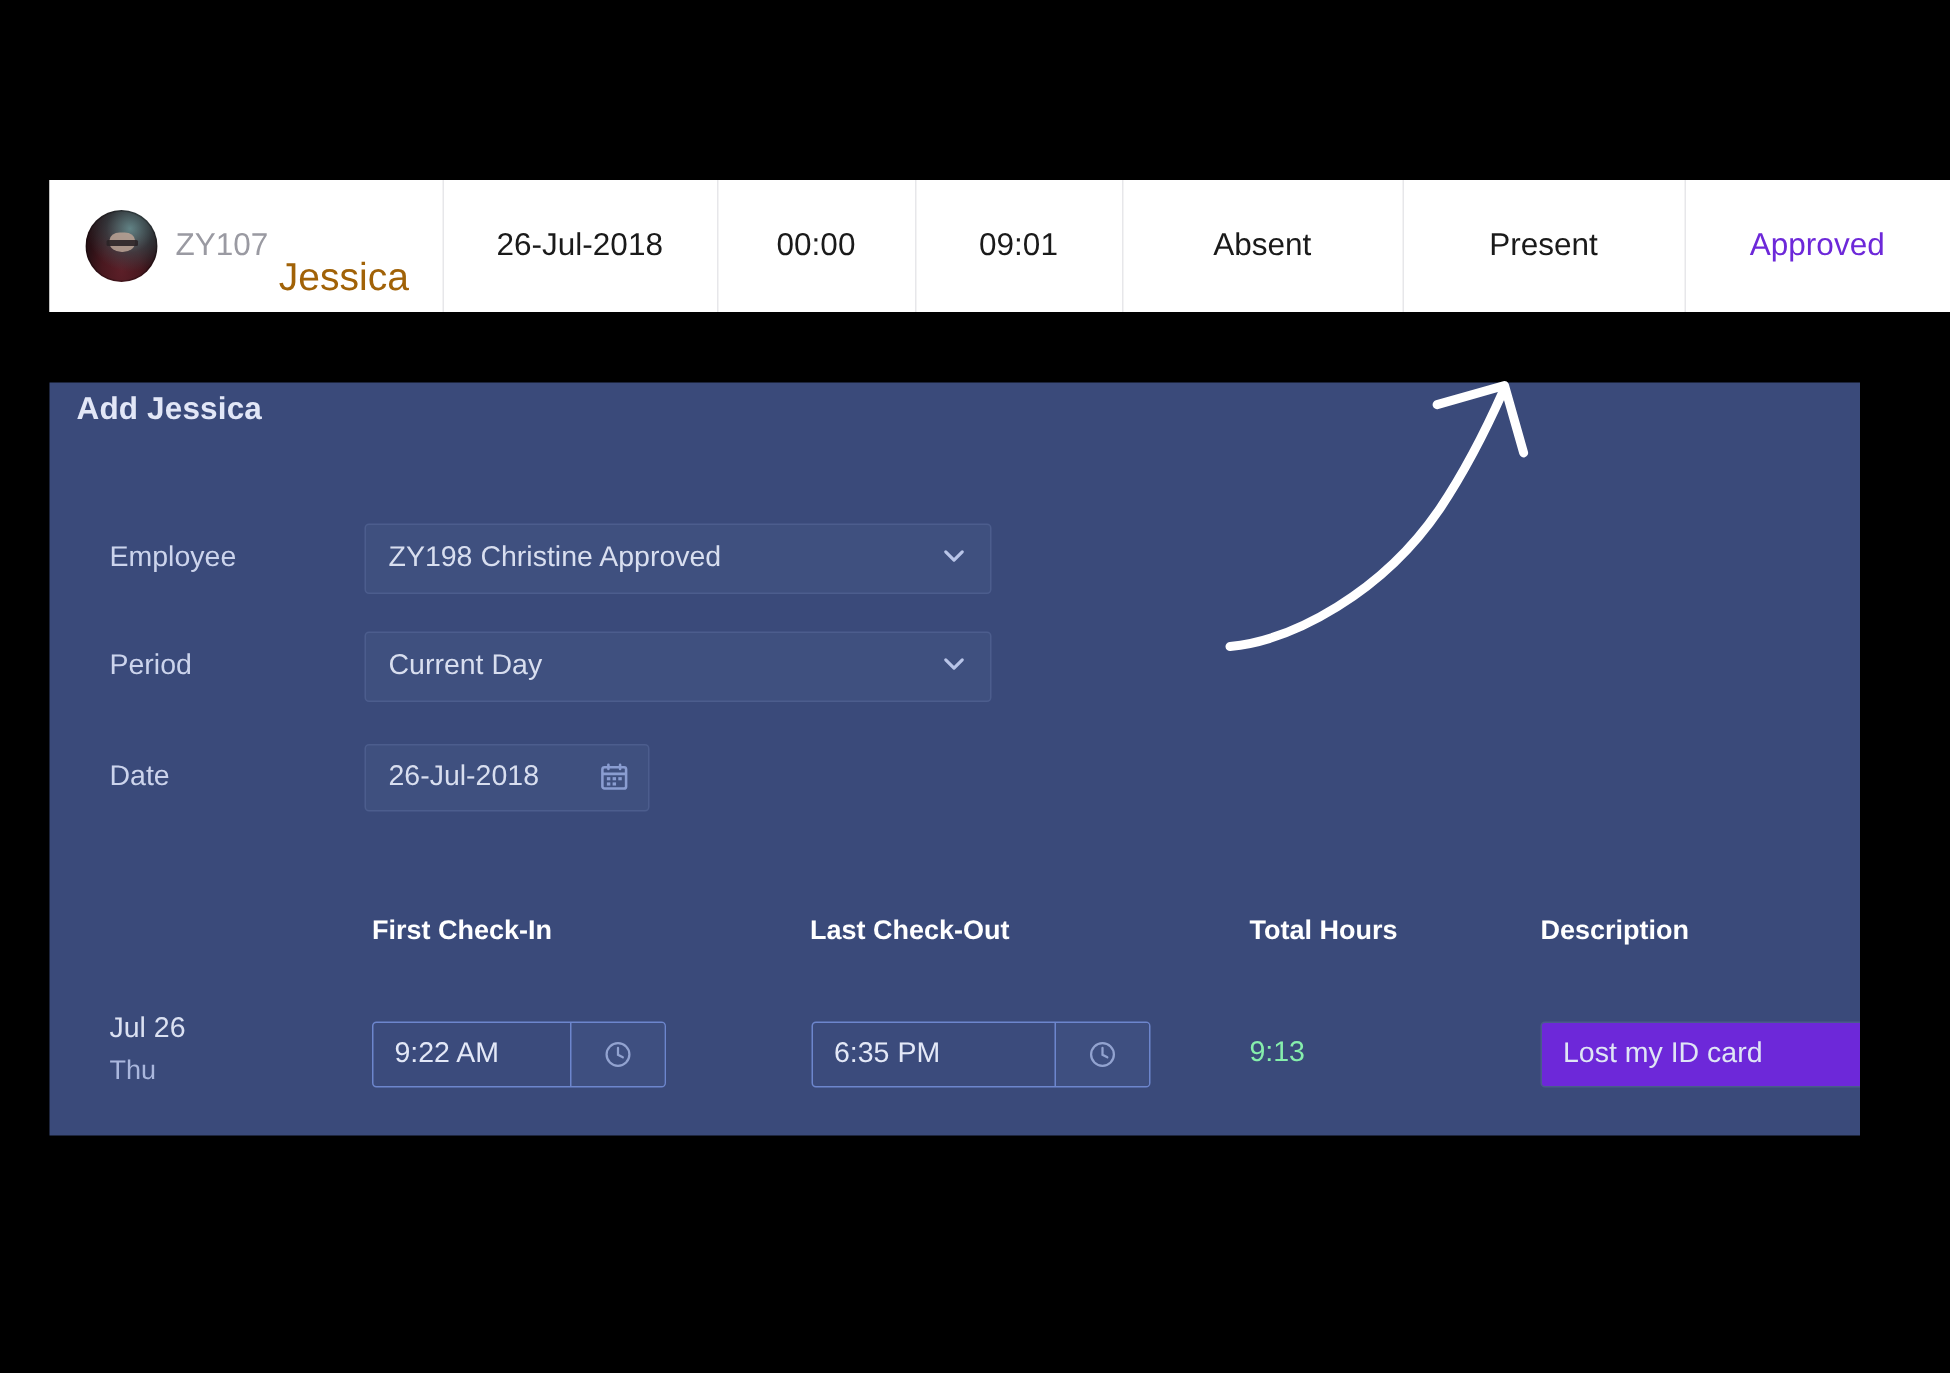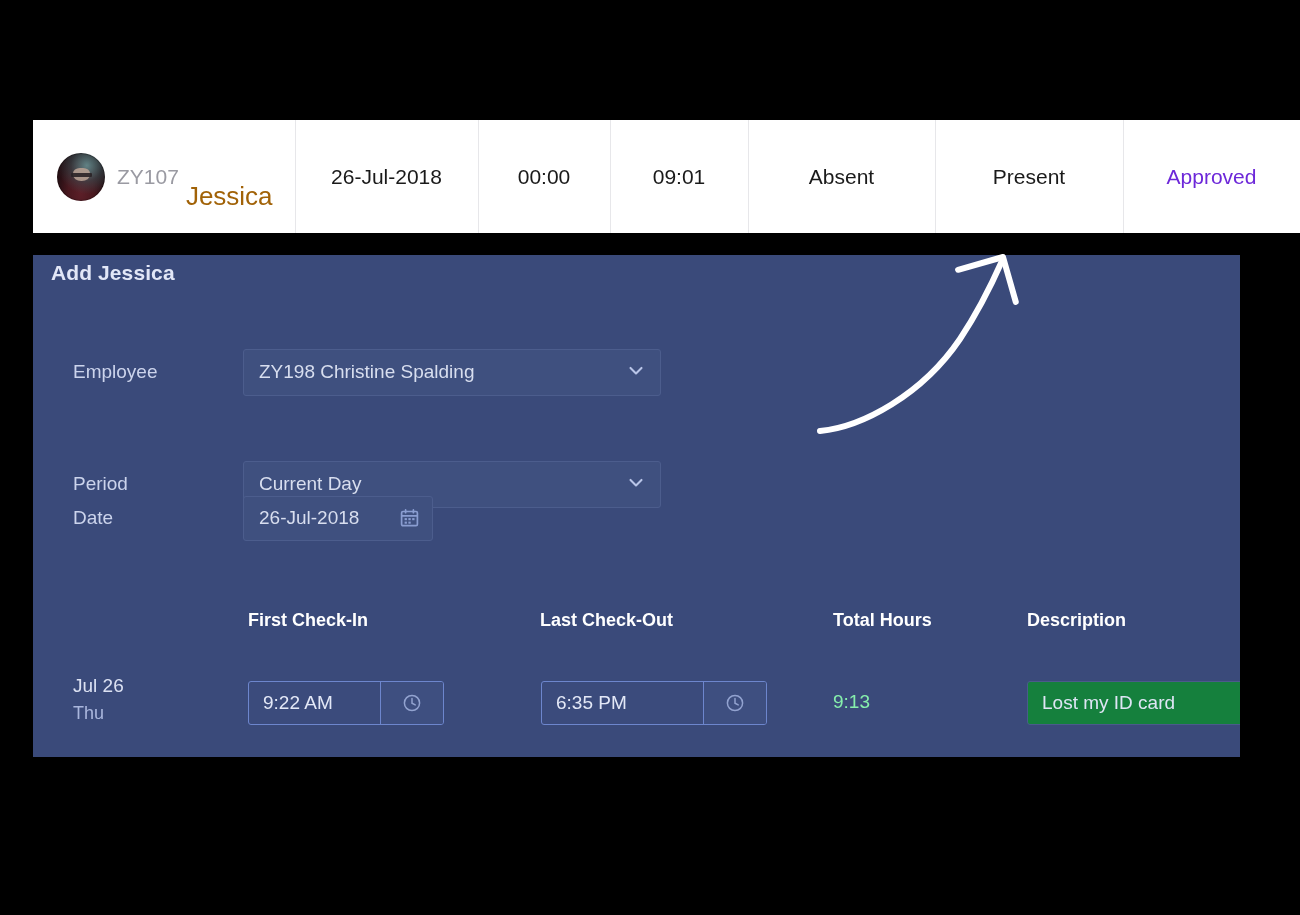--- a/index.html
+++ b/index.html
@@ -18,21 +18,21 @@
     height: 915px;
     background: #000000;
   }
 
   
   #attendance-row {
     position: absolute;
     left: 33px;
     top: 120px;
     width: 1267px;
-    height: 113px;
+    height: 88px;
     background: #ffffff;
     display: flex;
     align-items: flex-end;
   }
 
   .att-cell {
     display: flex;
     align-items: center;
     justify-content: center;
     height: 100%;
@@ -134,21 +134,21 @@
 
   
   .form-row {
     position: absolute;
     left: 40px;
     display: flex;
     align-items: center;
     height: 46px;
   }
   #row-employee { top: 94px; }
-  #row-period   { top: 166px; margin-top: 40px; }
+  #row-period   { top: 166px; }
   #row-date     { top: 240px; }
 
   .form-label {
     width: 170px;
     font-size: 19px;
     color: #ccd4ec;
   }
 
   .select-box {
     position: relative;
@@ -272,21 +272,21 @@
     font-size: 19px;
     color: #86efac;
   }
 
   #desc-input {
     position: absolute;
     left: 994px;
     top: 16px;
     width: 260px;
     height: 44px;
-    background: #15803d;
+    background: #6d28d9;
     border: 1px solid #4a5b8b;
     border-radius: 3px;
     display: flex;
     align-items: center;
     padding-left: 14px;
     font-size: 19px;
     color: #dfe5f5;
     overflow: hidden;
     white-space: nowrap;
   }
@@ -322,21 +322,21 @@
     <div class="att-cell" id="att-approval">Approved</div>
   </div>
 
   <div id="add-request-panel">
 
     <div id="panel-title">Add Jessica</div>
 
     <div class="form-row" id="row-employee">
       <div class="form-label">Employee</div>
       <div class="select-box">
-        <span>ZY198 Christine Spalding</span>
+        <span>ZY198 Christine Approved</span>
         <span class="chevron">
           <svg width="16" height="16" viewBox="0 0 16 16" fill="none">
             <path d="M2.5 5.5 L8 11 L13.5 5.5" stroke="#b9c5e8" stroke-width="2.1" stroke-linecap="round" stroke-linejoin="round"></path>
           </svg>
         </span>
       </div>
     </div>
 
     <div class="form-row" id="row-period">
       <div class="form-label">Period</div>

